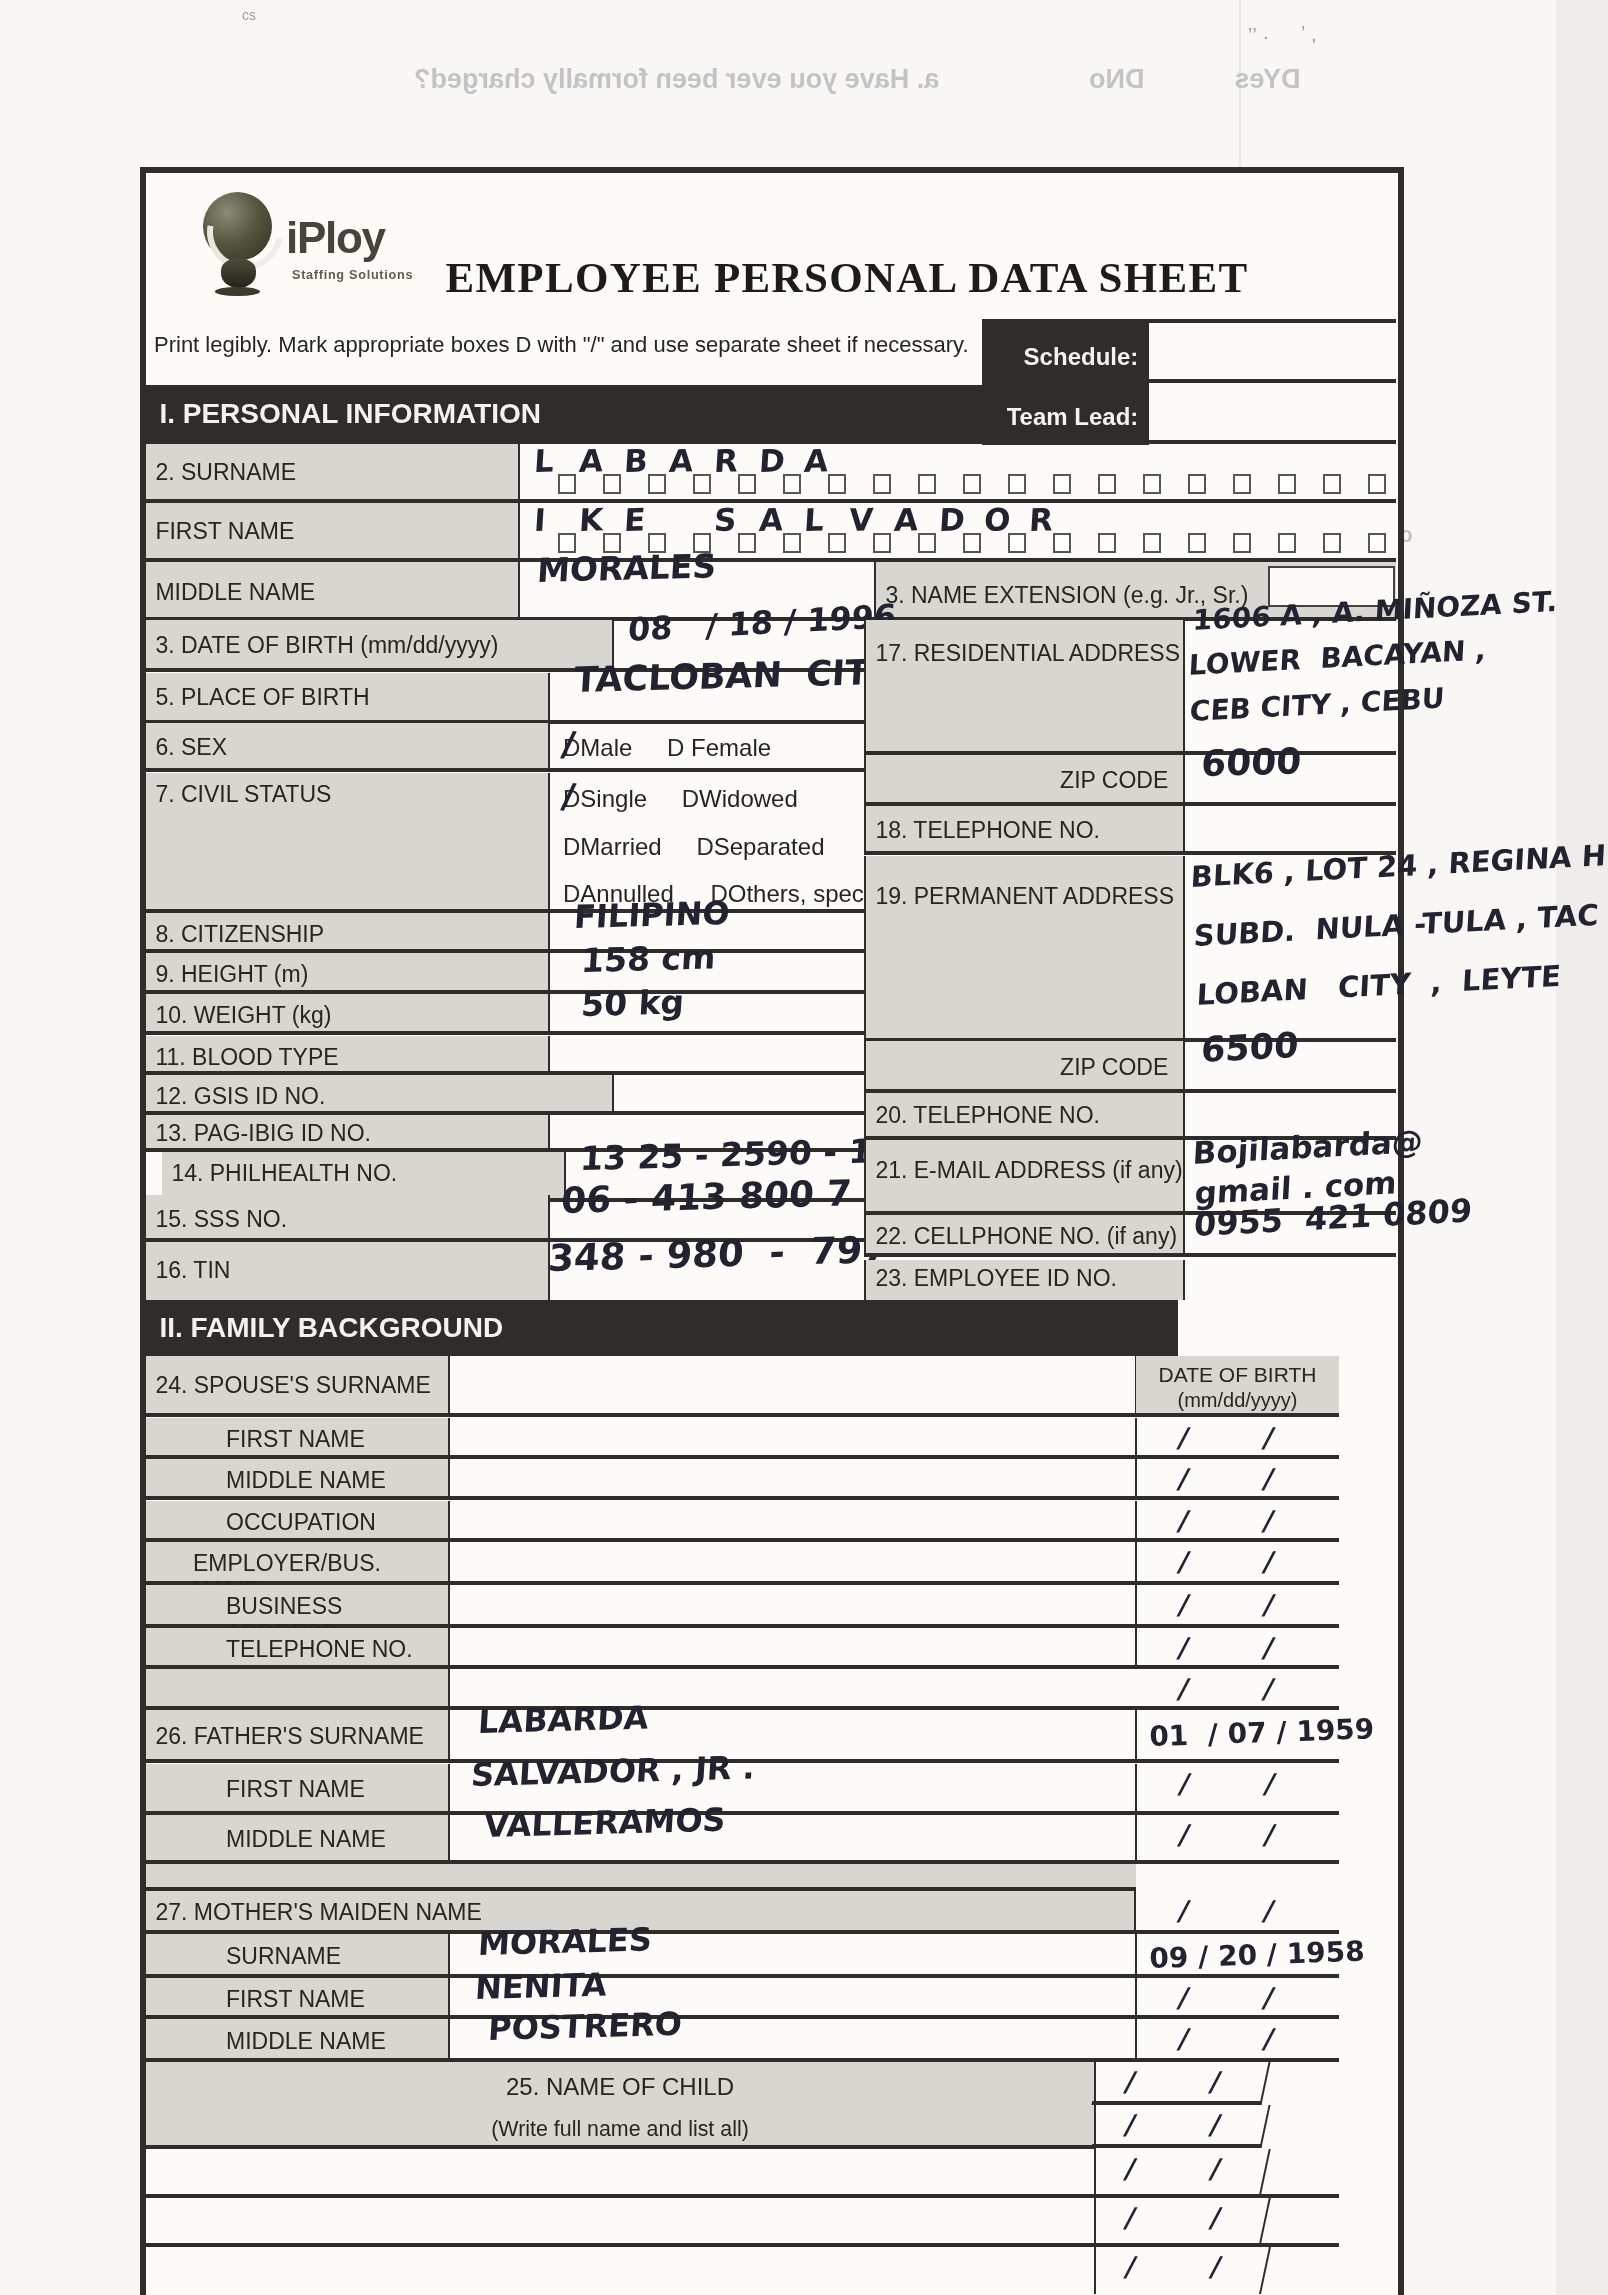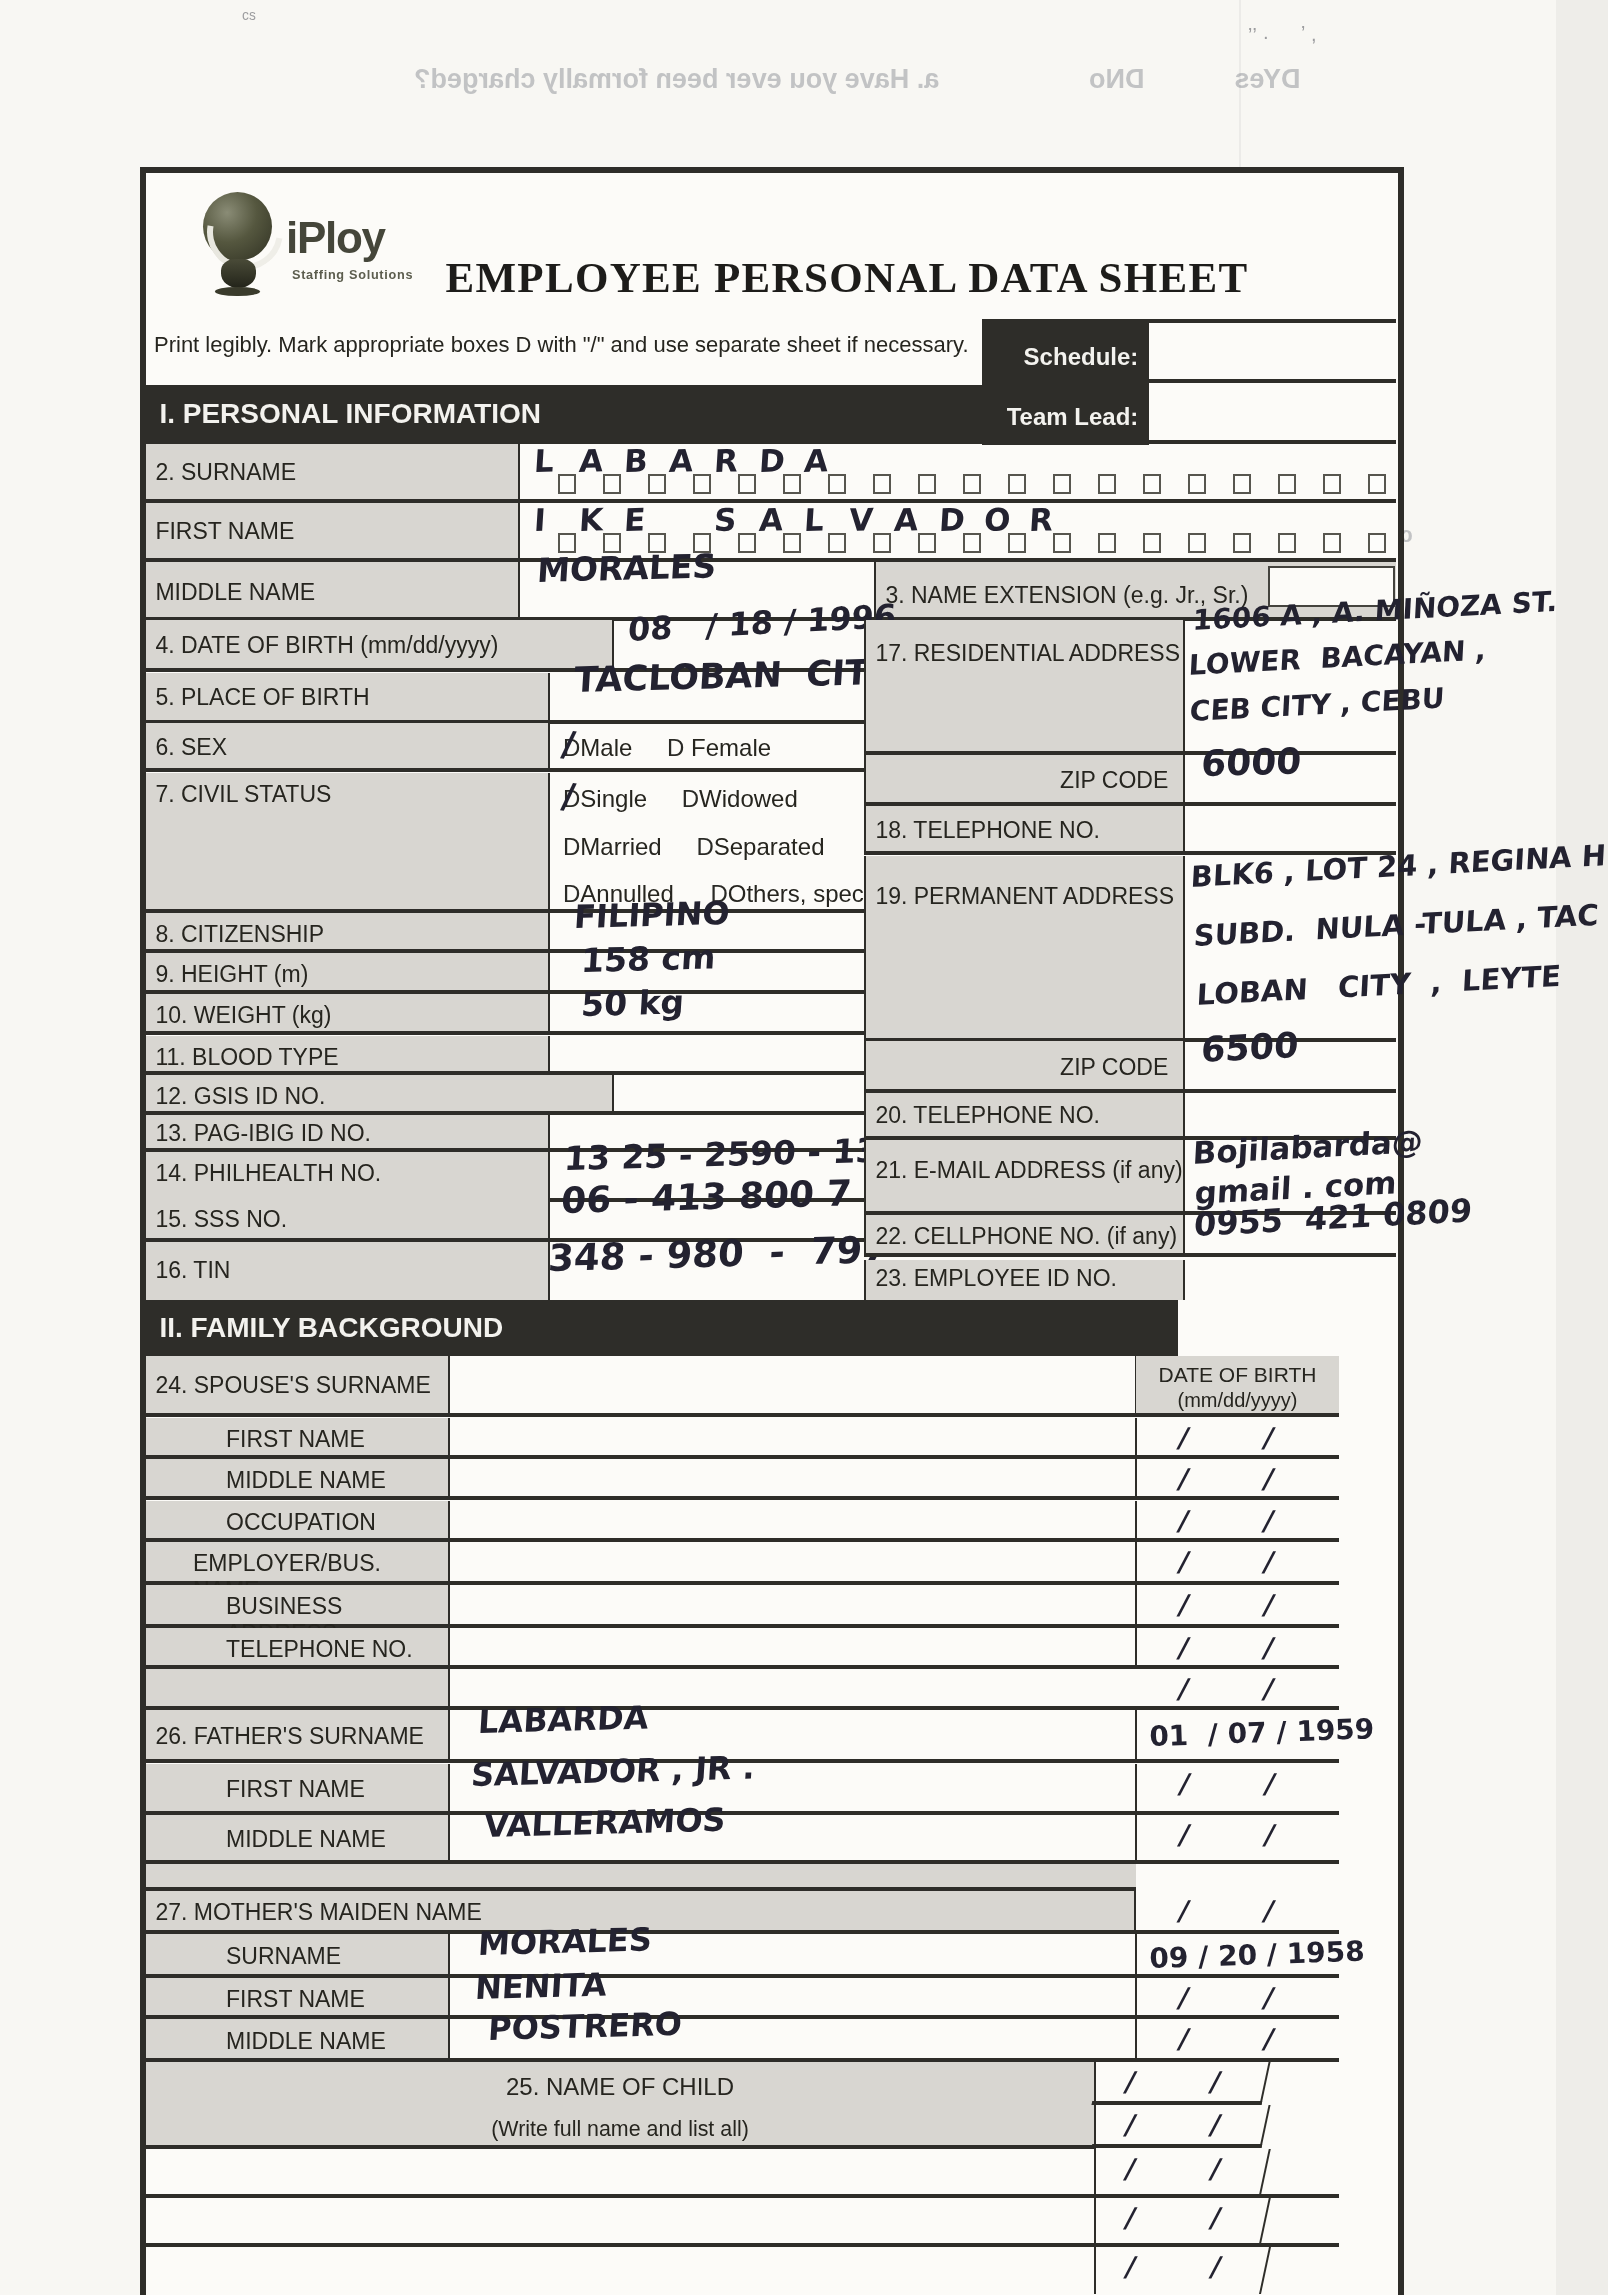--- a/index.html
+++ b/index.html
@@ -279,21 +279,21 @@
     <div class="a bb" style="left:0;top:389px;width:1250px;height:59px;">
       <div class="a gray br lbl" style="left:0;top:0;width:374px;height:100%;padding-top:17.4px;">MIDDLE NAME</div>
       <div class="a" style="left:374px;top:0;width:354px;height:100%;">
         <span class="hw" style="position:absolute;left:16px;top:-10.7px;font-size:33px;">MORALES</span>
       </div>
       <div class="a gray bl lbl" style="left:728px;top:0;width:522px;height:100%;font-size:23px;padding-top:20px;">3. NAME EXTENSION (e.g. Jr., Sr.)</div>
       <div class="a" style="left:1122px;top:4px;width:127px;height:41px;background:#fcfbf8;border:2px solid #44433e;"></div>
     </div>
 
     <div class="a bb" style="left:0;top:447px;width:718px;height:52px;">
-      <div class="a gray br lbl" style="left:0;top:0;width:468px;height:100%;padding-top:12px;">4. DATE OF BIRTH (mm/dd/yyyy)</div>
+      <div class="a gray br lbl" style="left:0;top:0;width:468px;height:100%;padding-top:12px;">3. DATE OF BIRTH (mm/dd/yyyy)</div>
       <span class="hw hw2" style="position:absolute;left:481px;top:-9.4px;font-size:32px;">08   / 18 / 1996</span>
     </div>
     <div class="a bb" style="left:0;top:500px;width:718px;height:51px;">
       <div class="a gray br lbl" style="left:0;top:0;width:404px;height:100%;padding-top:10.7px;">5. PLACE OF BIRTH</div>
       <span class="hw" style="position:absolute;left:427px;top:-13.4px;font-size:35px;">TACLOBAN  CITY</span>
     </div>
     <div class="a bb" style="left:0;top:550px;width:718px;height:49px;">
       <div class="a gray br lbl" style="left:0;top:0;width:404px;height:100%;padding-top:10.7px;">6. SEX</div>
       <div class="a optrow" style="left:417px;top:10.7px;">
         <span class="opt"><span class="tw"><span class="dg">D</span><span class="tick">∕</span></span><span>Male</span></span>
@@ -332,21 +332,21 @@
       <span class="hw" style="position:absolute;left:434px;top:0;font-size:29px;"></span>
     </div>
     <div class="a bb" style="left:0;top:902px;width:718px;height:40px;">
       <div class="a gray br lbl" style="left:0;top:0;width:468px;height:100%;">12. GSIS ID NO.</div>
       <span class="hw" style="position:absolute;left:434px;top:0;font-size:29px;"></span>
     </div>
     <div class="a bb" style="left:0;top:942px;width:718px;height:37px;">
       <div class="a gray br lbl" style="left:0;top:0;width:404px;height:100%;padding-top:5.3px;">13. PAG-IBIG ID NO.</div>
       <span class="hw" style="position:absolute;left:434px;top:0;font-size:29px;"></span>
     </div>
-    <div class="a bb" style="left:0;top:979px;width:718px;height:50px;">
+    <div class="a bb" style="left:16px;top:979px;width:718px;height:50px;">
       <div class="a gray br lbl" style="left:0;top:0;width:404px;height:100%;">14. PHILHEALTH NO.</div>
       <span class="hw" style="position:absolute;left:417px;top:-13.4px;font-size:33px;">13 25 - 2590 - 1355</span>
     </div>
     <div class="a bb" style="left:0;top:1022px;width:718px;height:47px;">
       <div class="a gray br lbl" style="left:0;top:0;width:404px;height:100%;padding-top:10.7px;">15. SSS NO.</div>
       <span class="hw" style="position:absolute;left:414px;top:-14.7px;font-size:36px;">06 - 413 800 7 - 9</span>
     </div>
     <div class="a" style="left:0;top:1069px;width:718px;height:60px;">
       <div class="a gray br lbl" style="left:0;top:0;width:404px;height:100%;padding-top:14.7px;">16. TIN</div>
       <span class="hw" style="position:absolute;left:401px;top:-5.3px;font-size:37px;">348 - 980  -  797</span>

